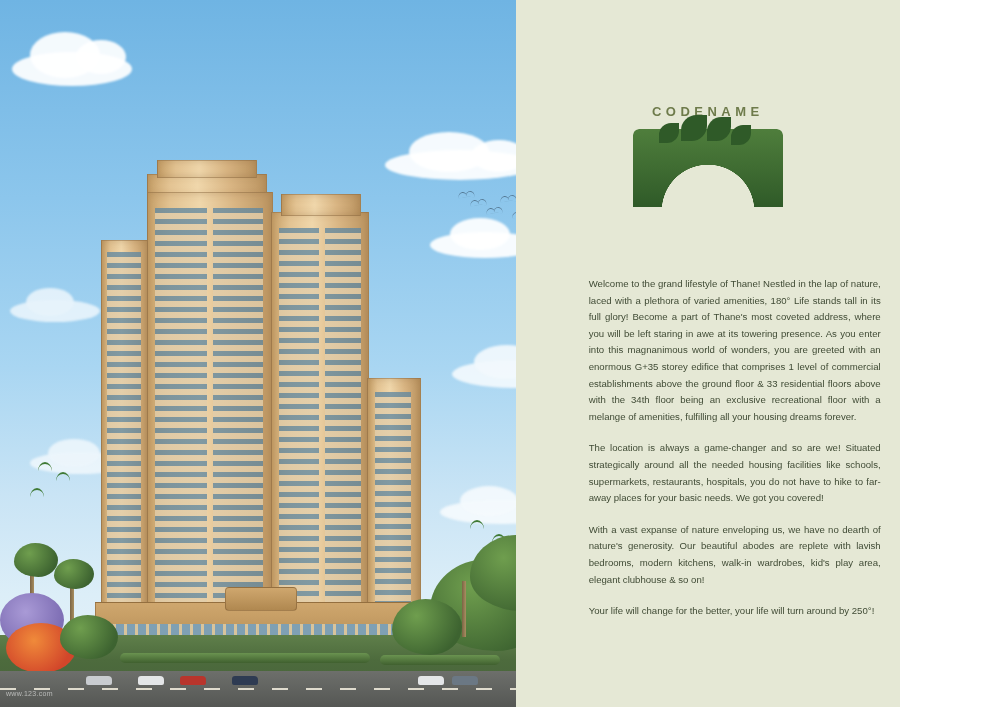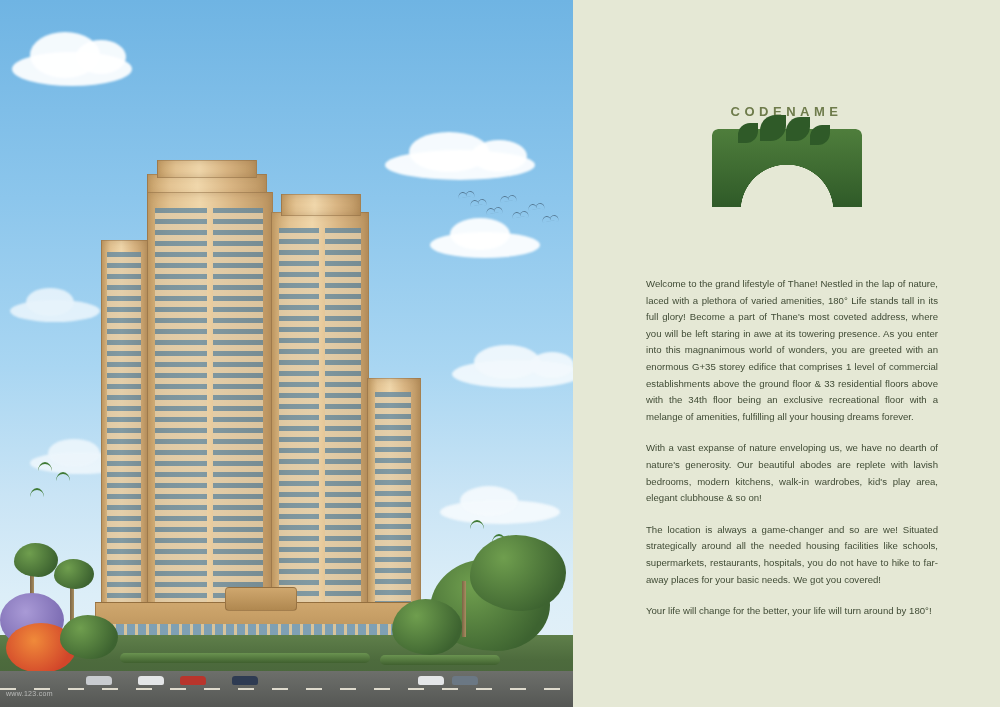--- a/index.html
+++ b/index.html
@@ -8,21 +8,21 @@
   }
   body {
     width: 1000px;
     height: 707px;
     font-family: "Liberation Sans", sans-serif;
     background: #ffffff;
     overflow: hidden;
   }
   .page {
     position: relative;
-    width: 1000px;
+    width: 900px;
     height: 707px;
     display: flex;
   }
 
   
   .left-panel {
     position: relative;
     width: 573px;
     height: 707px;
     overflow: hidden;
@@ -352,18 +352,18 @@
         <div class="leaf" style="left:26px; top:-6px; width:20px; height:20px;"></div>
         <div class="leaf" style="left:48px; top:-14px; width:26px; height:26px;"></div>
         <div class="leaf" style="left:74px; top:-12px; width:24px; height:24px;"></div>
         <div class="leaf" style="left:98px; top:-4px; width:20px; height:20px;"></div>
       </div>
 
     </div>
 
     <div class="copy">
       <p>Welcome to the grand lifestyle of Thane! Nestled in the lap of nature, laced with a plethora of varied amenities, 180° Life stands tall in its full glory! Become a part of Thane's most coveted address, where you will be left staring in awe at its towering presence. As you enter into this magnanimous world of wonders, you are greeted with an enormous G+35 storey edifice that comprises 1 level of commercial establishments above the ground floor &amp; 33 residential floors above with the 34th floor being an exclusive recreational floor with a melange of amenities, fulfilling all your housing dreams forever.</p>
+      <p>The location is always a game-changer and so are we! Situated strategically around all the needed housing facilities like schools, supermarkets, restaurants, hospitals, you do not have to hike to far-away places for your basic needs. We got you covered!</p>
       <p>With a vast expanse of nature enveloping us, we have no dearth of nature's generosity. Our beautiful abodes are replete with lavish bedrooms, modern kitchens, walk-in wardrobes, kid's play area, elegant clubhouse &amp; so on!</p>
-      <p>The location is always a game-changer and so are we! Situated strategically around all the needed housing facilities like schools, supermarkets, restaurants, hospitals, you do not have to hike to far-away places for your basic needs. We got you covered!</p>
-      <p>Your life will change for the better, your life will turn around by 180°!</p>
+      <p>Your life will change for the better, your life will turn around by 250°!</p>
     </div>
   </div>
 </div>
 
 </body></html>

